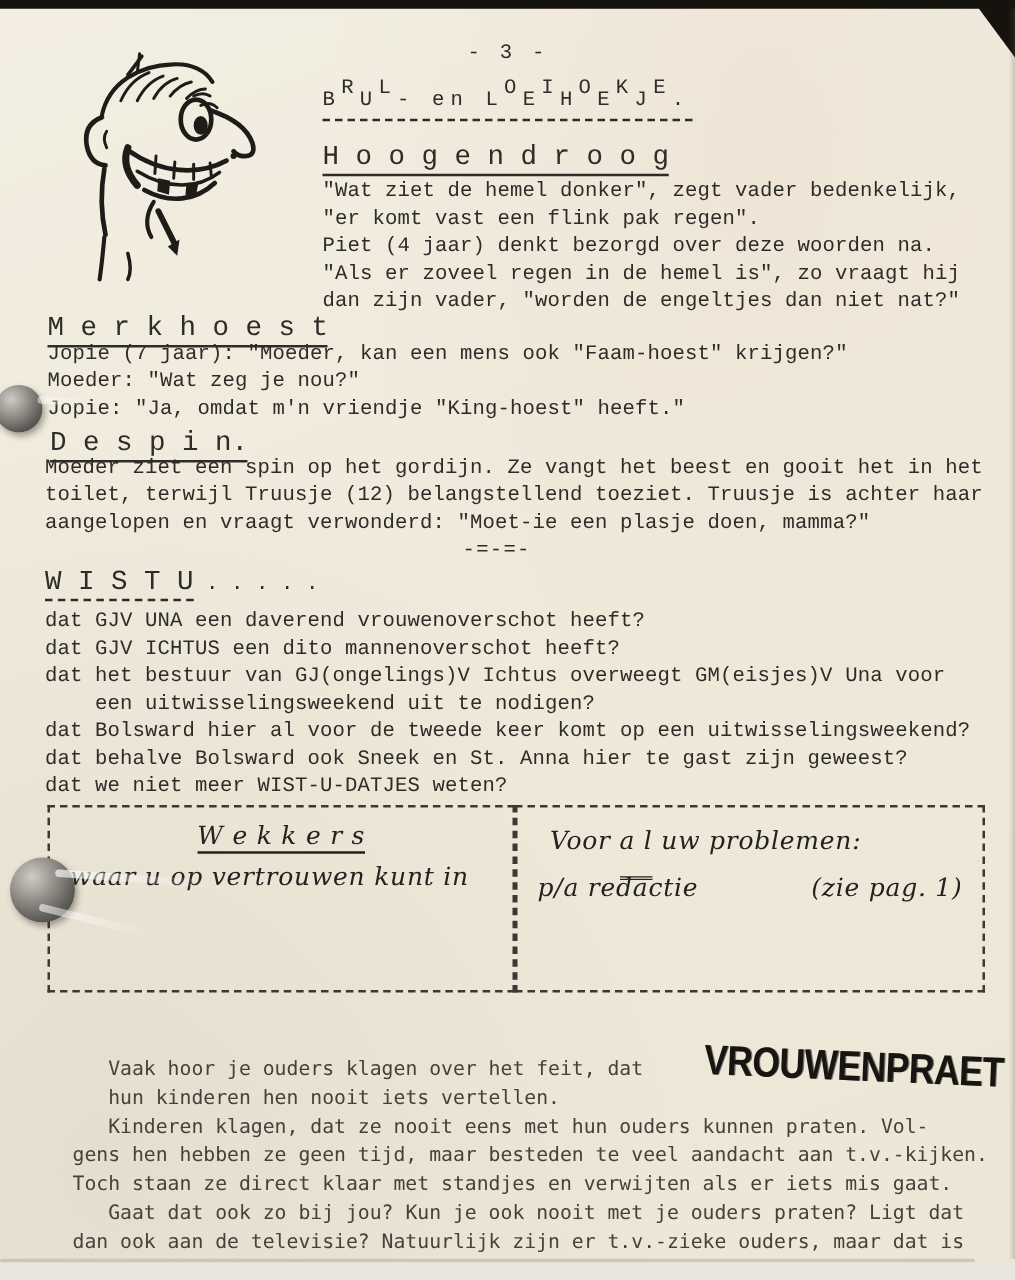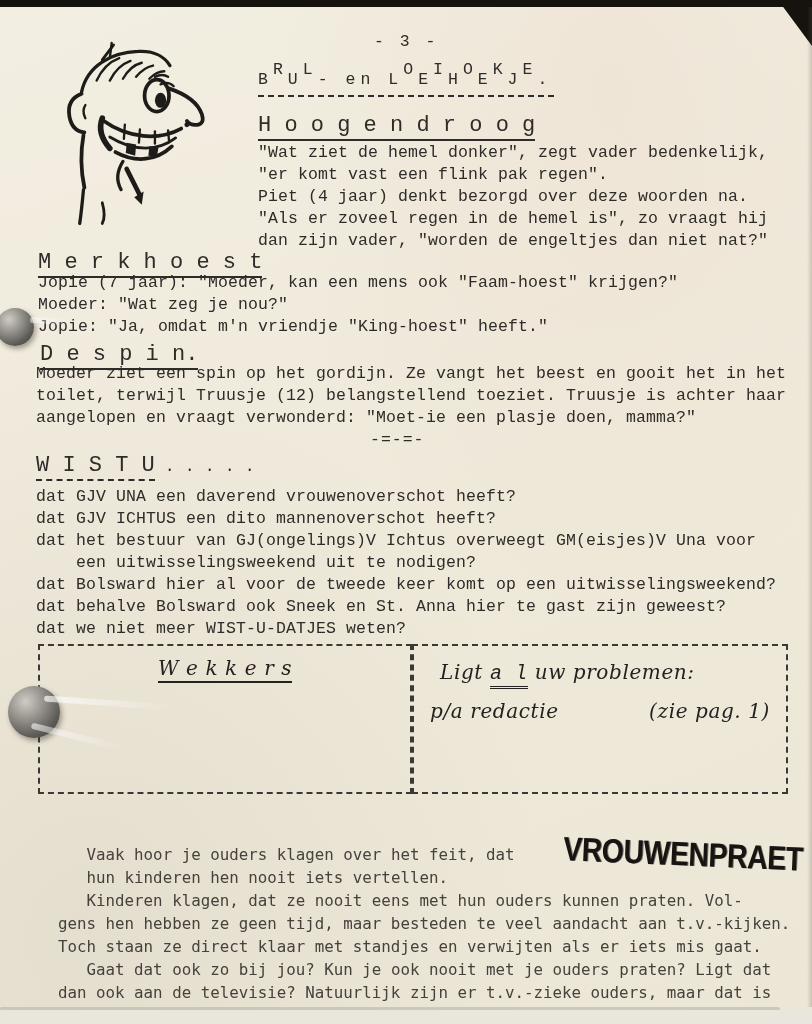--- a/index.html
+++ b/index.html
@@ -29,21 +29,21 @@
 
   .pagenum{font-size:16.5px;letter-spacing:3px;}
 
   .sep{font-size:16.5px;letter-spacing:1px;}
 
   
   .adrow{display:flex;}
   .adbox{border:2px dashed #3b3835;box-sizing:border-box;padding:8px 16px 10px 16px;}
   .hand{font-family:"DejaVu Serif",serif;font-style:italic;font-size:20px;letter-spacing:.6px;color:#232220;}
   .u{border-bottom:2px solid #232220;padding-bottom:1px;}
-  .uu{border-bottom:3px double #232220;padding-bottom:1px;font-family:Liberation Mono, monospace;}
+  .uu{border-bottom:3px double #232220;padding-bottom:17px;}
   .center{text-align:center;}
   .spread{display:flex;justify-content:space-between;align-items:baseline;}
 
   .stamp{
     font-family:"Liberation Sans",sans-serif;font-weight:900;font-size:30px;color:#171411;
     transform:rotate(2.5deg) scaleX(.95) scaleY(1.12);transform-origin:left top;
     letter-spacing:-.5px;text-shadow:1px 0 0 rgba(23,20,17,.55);
   }
   .bottomtw{font-family:"DejaVu Sans Mono",monospace;font-size:15.8px;line-height:23px;
     white-space:pre-wrap;color:#45423c;letter-spacing:0px;}
@@ -153,23 +153,24 @@
 dat we niet meer WIST-U-DATJES weten?</div>
   <div class="abs" style="left:36px;top:453px;">
     <span class="heading" style="border-bottom-style:dashed">W I S T  U</span><span class="tw"> . . . . .</span>
   </div>
 
   <div class="abs adrow" style="left:38px;top:644px;width:750px;height:150px;">
     <div class="adbox" style="width:374px;">
       <div class="center hand big" style="margin-top:2px;">
         <span class="u">W e k k e r s</span>
       </div>
+      <div class="hand" style="margin-top:9px;">waar u op vertrouwen kunt in</div>
     </div>
     <div class="adbox" style="flex:1;">
-      <div class="hand" style="margin-top:6px;margin-left:10px;"><span>Ligt </span><span class="uu">a l</span><span> uw problemen:</span></div>
+      <div class="hand" style="margin-top:6px;margin-left:10px;"><span>Voor </span><span class="uu">a l</span><span> uw problemen:</span></div>
       <div class="spread hand" style="margin-top:14px;">
         <span>p/a redactie</span>
         <span>(zie pag. 1)</span>
       </div>
     </div>
   </div>
 
   <div class="abs stamp" style="left:564px;top:830px;">VROUWENPRAET</div>
 
   <div class="abs bottomtw" style="left:38px;top:843px;width:756px;margin-left:20px;">   Vaak hoor je ouders klagen over het feit, dat

